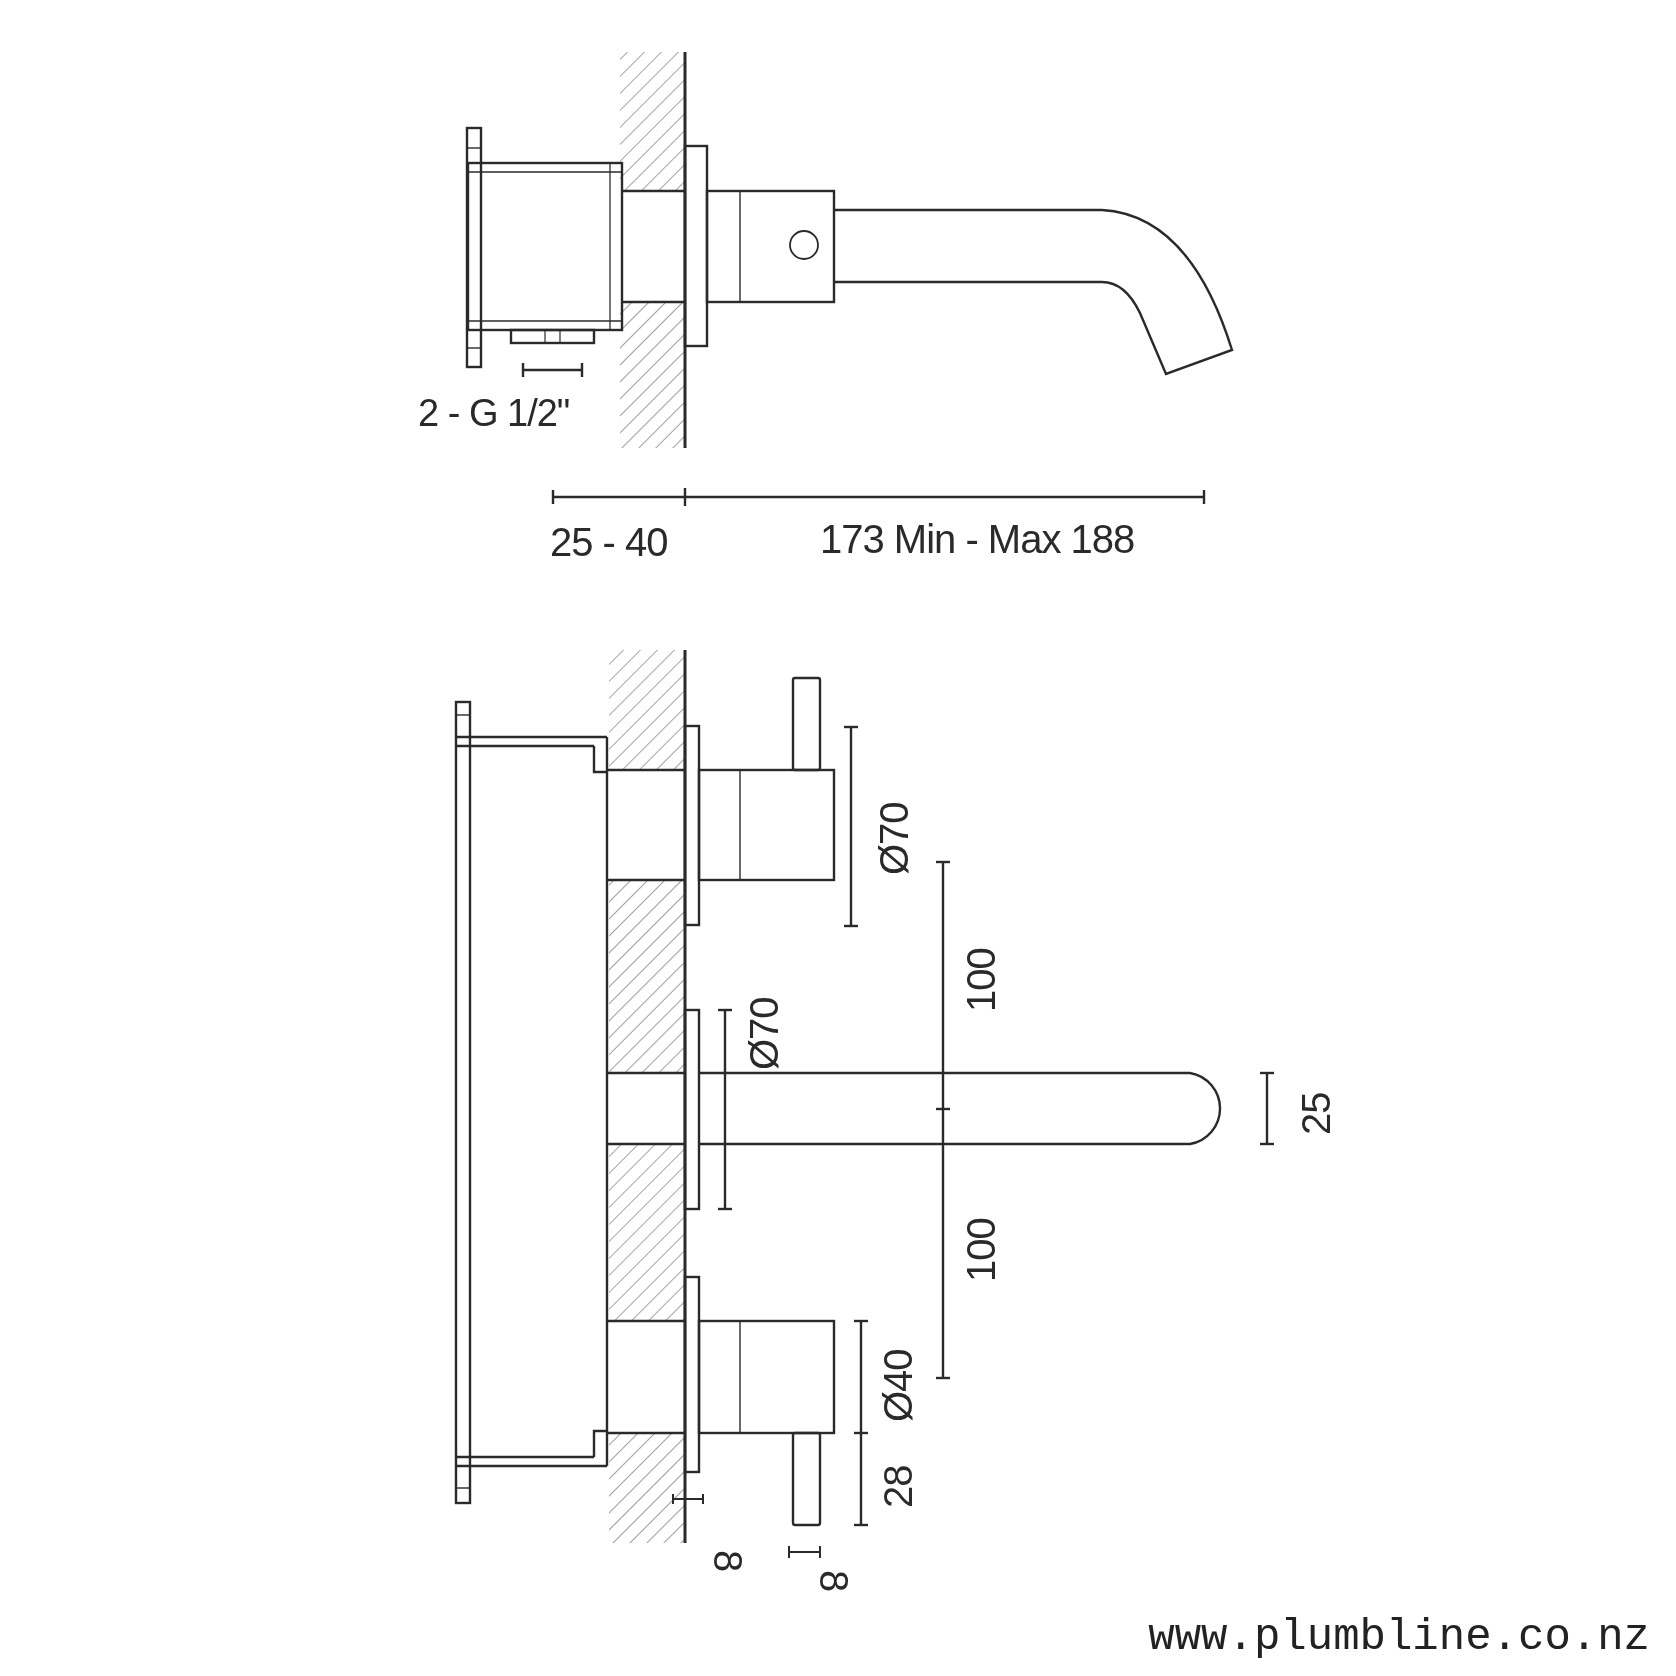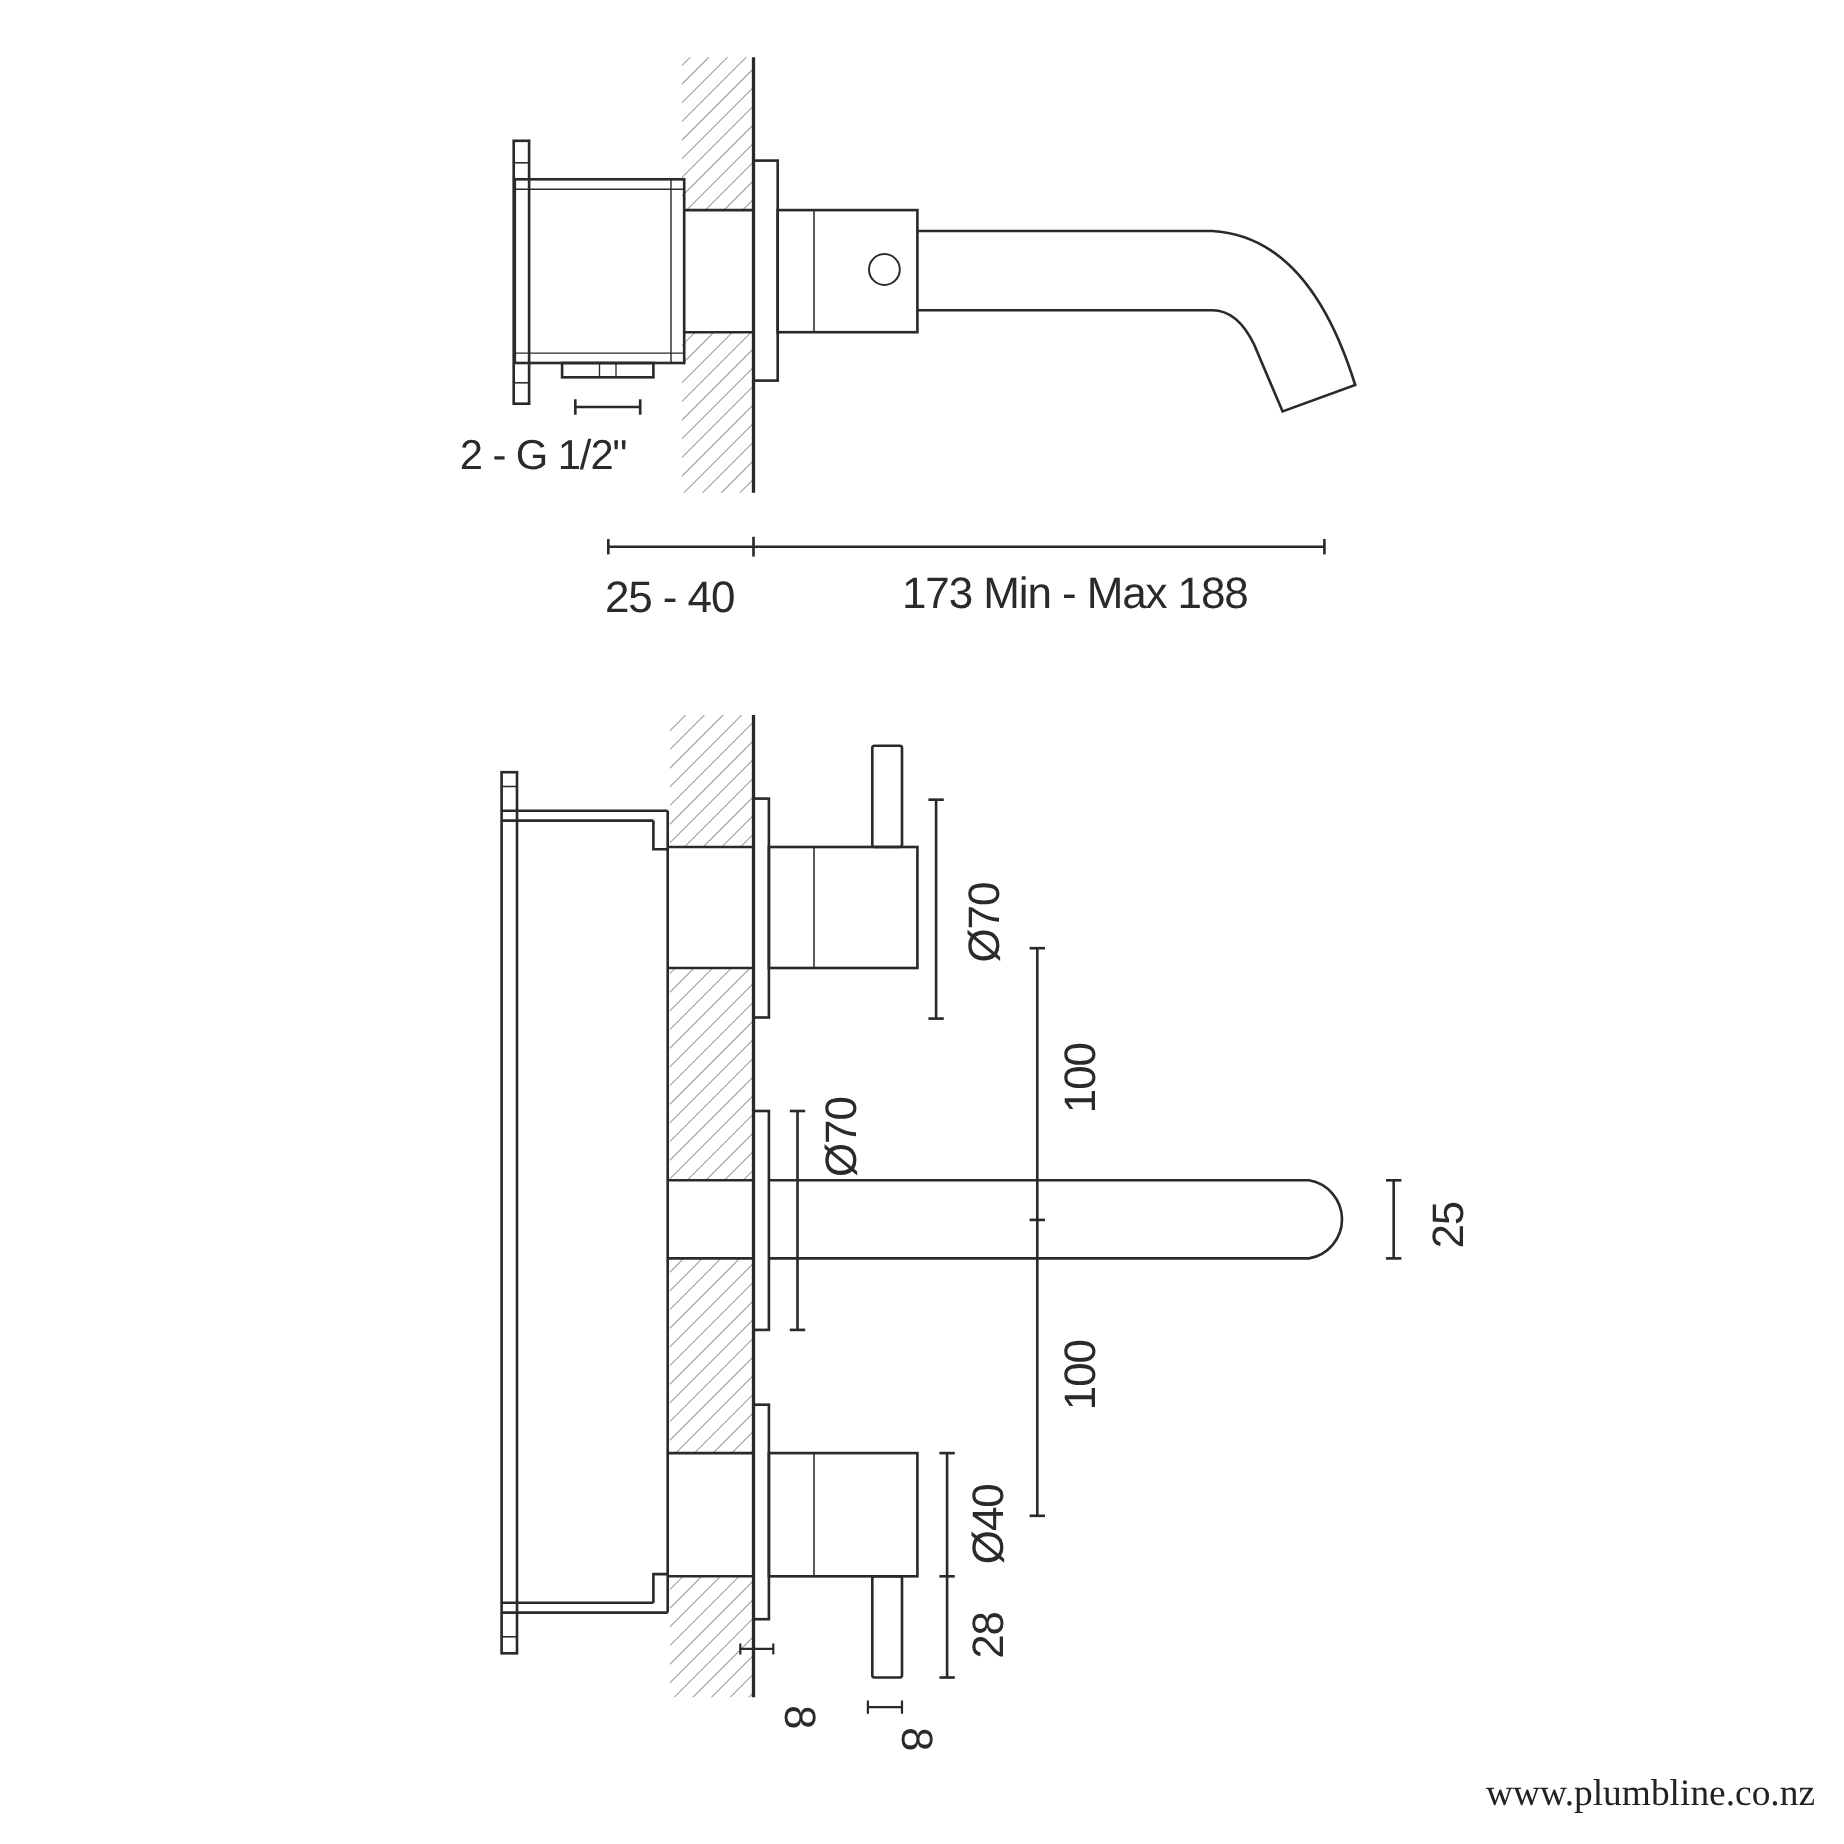--- a/index.html
+++ b/index.html
@@ -1,21 +1,21 @@
 <!DOCTYPE html>
 <html><head>
 <meta charset="utf-8">
 <style>
   html, body { margin: 0; padding: 0; background: #ffffff; }
   body { width: 1676px; height: 1676px; position: relative; overflow: hidden;
          font-family: "Liberation Sans", "DejaVu Sans", sans-serif; }
   #drawing { position: absolute; left: 0; top: 0; }
   .lbl { font-family: "Liberation Sans", "DejaVu Sans", sans-serif; fill: #2a2a2a; letter-spacing: -1px; }
-  .url { position: absolute; right: 26px; top: 1612px; font-size: 34px; color: #222;
-         font-family: Liberation Serif, serif; letter-spacing: 0px; }
+  .url { position: absolute; right: 26px; top: 1612px; font-size: 44px; color: #222;
+         font-family: Liberation Mono, monospace; letter-spacing: 0px; }
 </style>
 </head>
 <body>
 
 <svg id="drawing" width="1676" height="1676" viewBox="0 0 1676 1676" xmlns="http://www.w3.org/2000/svg">
   <defs>
     <pattern id="hatch" patternUnits="userSpaceOnUse" width="12" height="12" patternTransform="rotate(45)">
       <line x1="0" y1="0" x2="0" y2="12" stroke="#8a8a8a" stroke-width="1.6"></line>
     </pattern>
   </defs>

